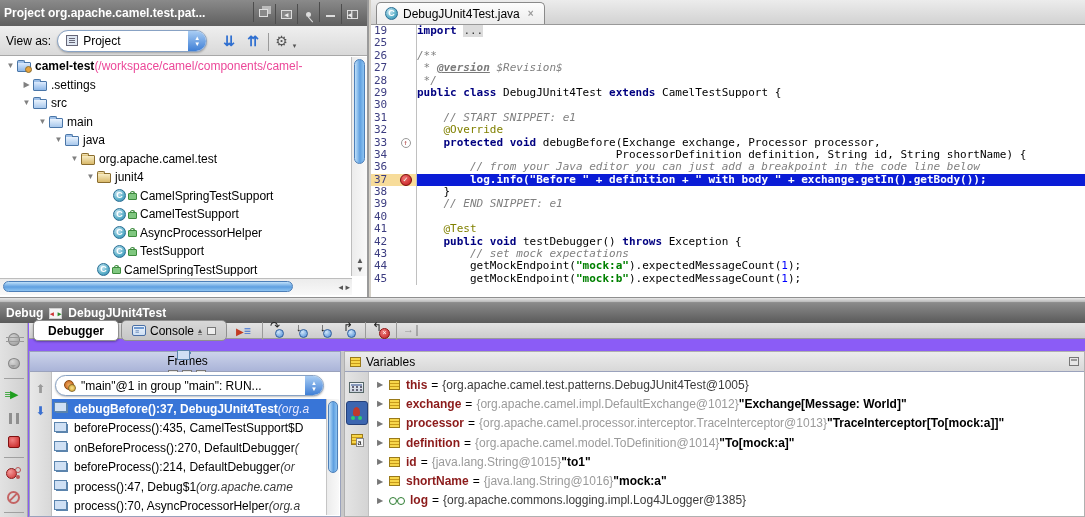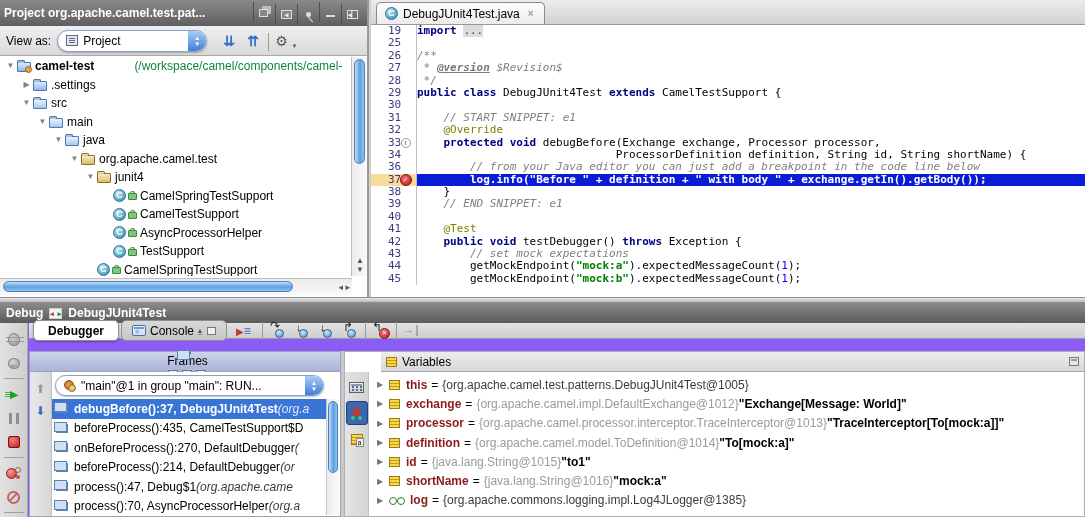--- a/index.html
+++ b/index.html
@@ -53,21 +53,21 @@
   .ic-collapse-all::before{content:"⇈";color:#2f6fd0;font-size:14px;font-weight:bold;}
   .ic-settings{width:18px;}
   .ic-settings::before{content:"⚙";color:#555;font-size:14px;}
   .ic-settings::after{content:"▾";color:#555;font-size:7px;position:absolute;right:-3px;bottom:-1px;}
 
   .tree{position:absolute;left:0;top:57px;width:352px;height:219px;overflow:hidden;background:#fff;}
   .tree-row{height:18.5px;line-height:18.5px;white-space:nowrap;display:flex;align-items:center;}
   .tree-arrow{display:inline-block;width:13px;color:#808080;font-size:8px;text-align:center;flex:none;}
   .tree-label{margin-left:4px;}
   .tree-label.b{font-weight:bold;}
-  .tree-suffix{color:#15803d;padding-left:40px;}
+  .tree-suffix{color:#ec4899;}
   .ic-folder,.ic-folder-open,.ic-package,.ic-folder-root{width:14px;height:10px;flex:none;
      border:1px solid #4a76a8;border-radius:1px;background:linear-gradient(#dceafd,#8fb8e8);margin-top:2px;}
   .ic-folder::before,.ic-folder-open::before,.ic-package::before,.ic-folder-root::before{
      content:"";position:absolute;top:-3px;left:-1px;width:6px;height:2px;background:#9fc0e8;
      border:1px solid #4a76a8;border-bottom:none;border-radius:2px 2px 0 0;}
   .ic-folder-open{background:linear-gradient(#eaf3fd,#a8c8ec);}
   .ic-package,.ic-package::before{background:linear-gradient(#f7ecc4,#d9b96a);border-color:#8a6d2f;}
   .ic-folder-root::after{content:"";position:absolute;right:-2px;bottom:-2px;width:5px;height:5px;border-radius:50%;
      background:#e8a33d;border:1px solid #8a6d2f;}
   .ic-class{width:13px;height:13px;flex:none;border-radius:50%;
@@ -97,21 +97,21 @@
      border:1px solid #8a8a8a;border-bottom:none;border-radius:5px 5px 0 0;
      display:flex;align-items:center;padding:0 8px;}
   .ed-tab .lbl{margin:0 6px 0 5px;}
   .tab-x{color:#9a9a9a;font-size:10px;font-weight:bold;width:10px;text-align:center;}
   .tab-x::before{content:"×";}
 
   .code{position:absolute;left:0;top:25px;right:0;bottom:0;overflow:hidden;
      font-family:"DejaVu Sans Mono",monospace;font-size:11px;}
   .code-row{display:flex;height:12.4px;line-height:12.4px;white-space:pre;}
   .gut{flex:none;width:46px;display:flex;align-items:center;background:#fff;border-right:1px solid #c0c0c0;}
-  .gut .n{flex:none;width:26px;text-align:left;padding-left:17px;color:#3c3c80;}
+  .gut .n{flex:none;width:26px;text-align:left;padding-left:3px;color:#3c3c80;}
   .gut .gic{flex:none;width:17px;text-align:center;}
   .code-row.exec{background:var(--exec,#0a1cd6);}
   .code-row.exec .gut{background:#f7dc9a;}
   .ctext{flex:1;}
   .tk-k{color:#000080;font-weight:bold;}
   .tk-c{color:#808080;font-style:italic;}
   .tk-s{color:#008000;font-weight:bold;}
   .tk-n{color:#0000ff;}
   .tk-p{color:#000;}
   .tk-a{color:#808000;}
@@ -212,21 +212,21 @@
   .frame-row .pkg{font-style:italic;color:#3a3a3a;}
   .frame-row.selected{background:var(--sel,#3875d7);color:#fff;}
   .frame-row.selected .pkg{color:#e8e8ff;}
   .frame-row.selected .txt{font-weight:bold;}
   .frames-sb{position:absolute;right:1px;top:27px;bottom:1px;width:13px;background:linear-gradient(to right,#ececec,#f9f9f9);border-left:1px solid #c5c5c5;}
   .frames-sb .thumb{position:absolute;left:1px;top:2px;width:10px;height:72px;border-radius:5px;
      background:linear-gradient(to right,#bfe0fa,#5e9fe0 55%,#8ec4f2);border:1px solid #4d7fb8;}
 
   
   .vars{position:absolute;left:315px;right:0;top:0;bottom:0;background:#fff;border:1px solid #b0b0b0;}
-  .vars .panel-hdr{background:linear-gradient(#ececec,#d8d8d8);margin-left:36px;}
+  .vars .panel-hdr{background:linear-gradient(#ececec,#d8d8d8);}
   .ic-vars-hdr,.ic-value{width:11px;height:10px;border:1px solid #9a7a1a;
      background:repeating-linear-gradient(#f7d64a 0 2px,#c89a1a 2px 3px);}
   .vars-body{position:absolute;left:0;top:20px;right:0;bottom:0;}
   .vars-tb{position:absolute;left:0;top:0;width:24px;bottom:0;background:linear-gradient(to right,#e4e4e4,#d4d4d4);
      border-right:1px solid #c0c0c0;display:flex;flex-direction:column;align-items:center;padding-top:3px;}
   .vars-tb .tbtn{width:22px;height:24px;margin-bottom:2px;border:1px solid transparent;}
   .vars-tb .tbtn.on{background:#3c66b0;border:1px solid #24407a;border-radius:3px;}
   .ic-calc{width:15px;height:11px;border:1px solid #566;background:linear-gradient(#f0f4f8,#c8d0dc);}
   .ic-calc::before{content:"";position:absolute;top:1px;left:1px;right:1px;height:2px;background:#8899bb;}
   .ic-calc::after{content:"";position:absolute;bottom:1px;left:2px;width:2px;height:2px;background:#667;box-shadow:4px 0 0 #667,8px 0 0 #667,0 -3px 0 #667,4px -3px 0 #667,8px -3px 0 #667;}

